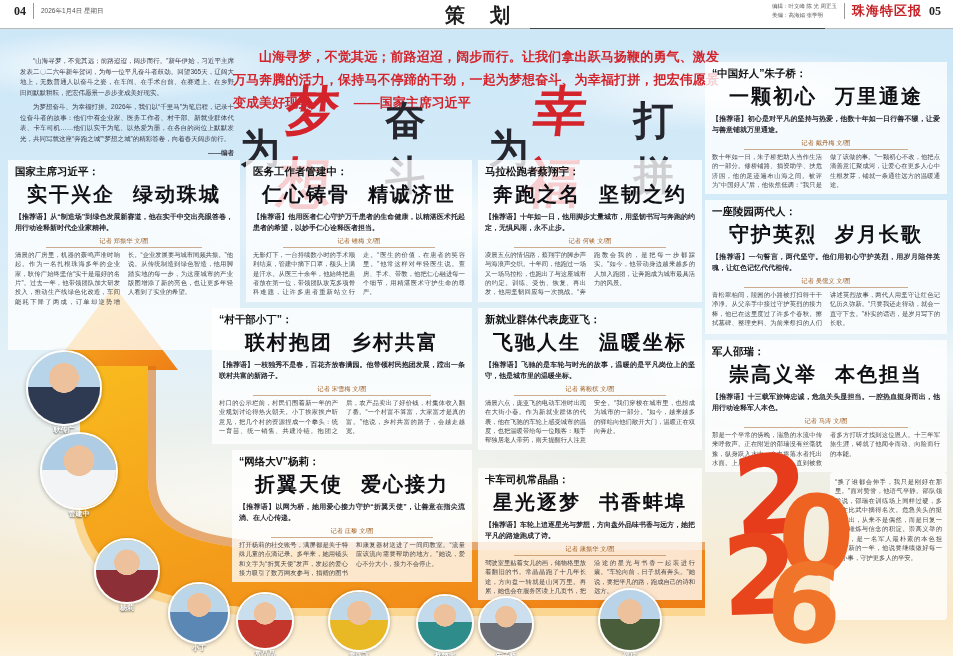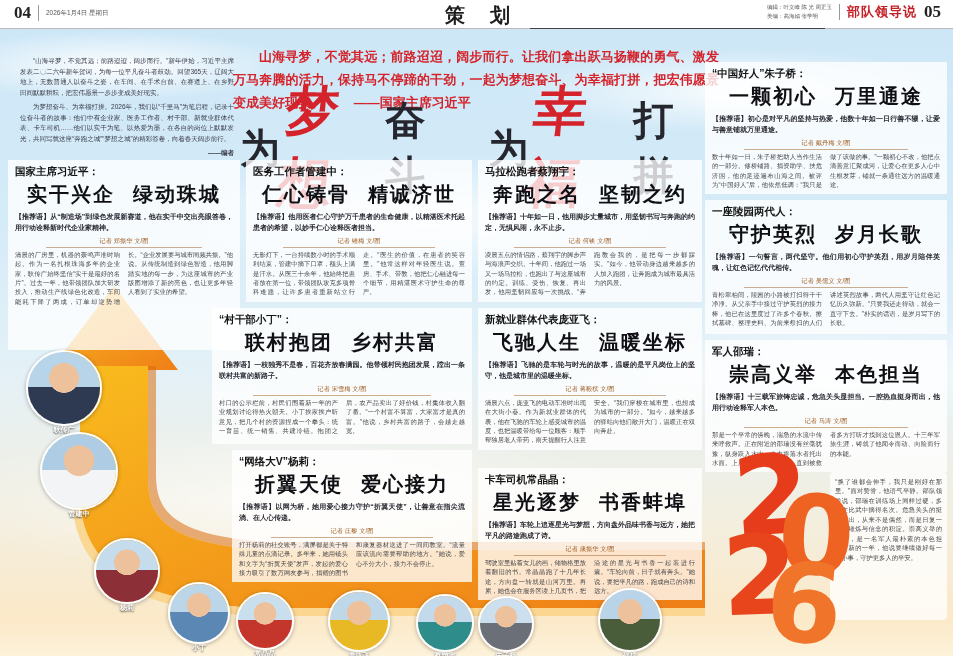--- a/index.html
+++ b/index.html
@@ -2,21 +2,21 @@
 <html><head>
 <meta charset="utf-8">
 <style>
   html,body{margin:0;padding:0;background:#e9e9e9;}
   .page{position:relative;width:953px;height:656px;margin:0 auto;overflow:hidden;
         font-family:"Liberation Sans",sans-serif;background:#fff;}
   
   .hdr{position:absolute;left:0;top:0;width:953px;height:28px;background:#fff;
        border-bottom:1px solid #b9b9b9;z-index:10;}
   .hdr-left{position:absolute;left:14px;top:3px;display:flex;align-items:center;gap:7px;}
-  .pageno{font-size:17px;font-weight:bold;color:#222;font-family:"Liberation Serif",serif;}
+  .pageno{font-size:12px;font-weight:bold;color:#222;font-family:"Liberation Serif",serif;}
   .vr{width:1px;height:16px;background:#999;}
   .dateline{font-size:6.5px;color:#555;}
   .hdr-center{position:absolute;left:445px;top:2px;display:flex;align-items:flex-end;gap:10px;}
   .sec-title{font-size:20px;font-weight:bold;color:#1c1c1c;letter-spacing:10px;
              font-family:"Liberation Serif",serif;}
   .hdr-rule{width:295px;height:1px;background:#444;margin-top:8px;}
   .hdr-right{position:absolute;right:12px;top:2px;display:flex;align-items:center;gap:7px;}
   .credits{display:flex;flex-direction:column;gap:1px;}
   .credits span{font-size:5.5px;color:#555;line-height:1.3;}
   .masthead{font-size:13px;font-weight:bold;color:#c41f25;font-family:"Liberation Serif",serif;
@@ -112,21 +112,21 @@
     <div class="hdr-center">
       <span class="sec-title">策 划</span>
       <span class="hdr-rule"></span>
     </div>
     <div class="hdr-right">
       <span class="credits">
         <span>编辑：叶文峰 陈 光 周正玉</span>
         <span>美编：高海娟 张学明</span>
       </span>
       <span class="vr"></span>
-      <span class="masthead">部队领导说</span>
+      <span class="masthead">珠海特区报</span>
       <span class="pageno">05</span>
     </div>
   </div>
 
   <div class="sky"></div>
 
   <svg class="arrow-svg" width="720" height="380" viewBox="0 0 720 380">
     <defs>
       <linearGradient id="g1" x1="0" y1="0" x2="1" y2="1">
         <stop offset="0" stop-color="#f9bb1e"></stop>

